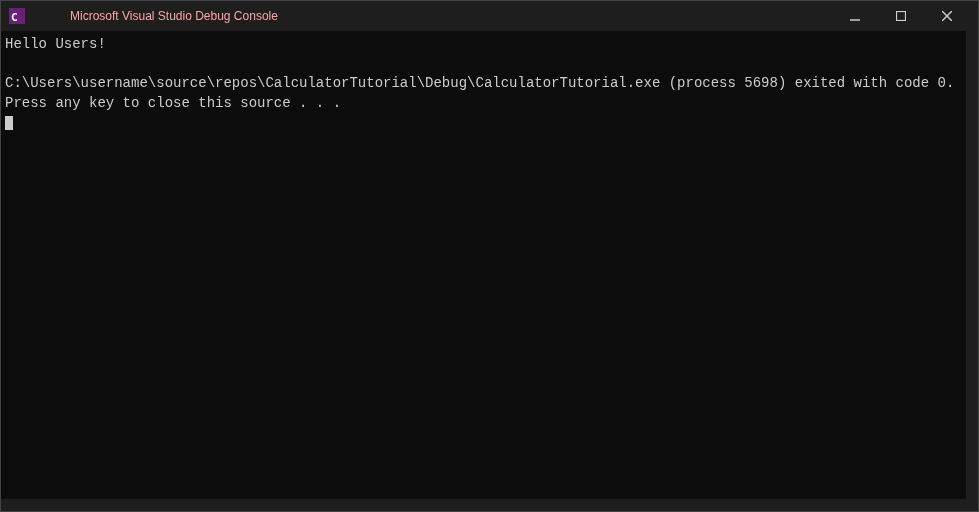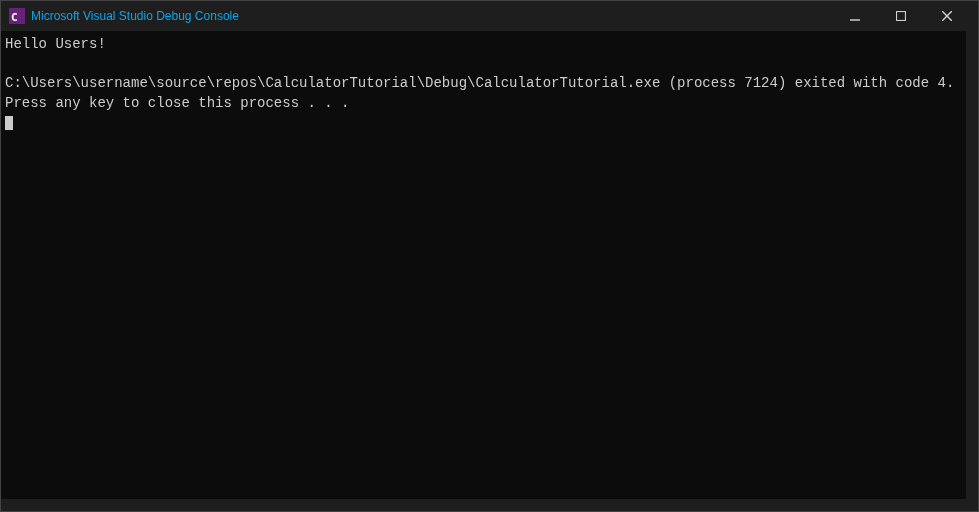--- a/index.html
+++ b/index.html
@@ -42,23 +42,24 @@
       justify-content: center;
       flex-shrink: 0;
     }
 
     .titlebar-icon svg {
       width: 16px;
       height: 16px;
     }
 
     .titlebar-title {
-      color: #0ea5e9;
+      color: #fca5a5;
       font-size: 12px;
       flex: 1;
+      margin-left: 39px;
     }
 
     .titlebar-controls {
       display: flex;
       align-items: center;
       height: 100%;
     }
 
     .titlebar-btn {
       width: 46px;
@@ -156,20 +157,20 @@
           <line x1="0" y1="0" x2="10" y2="10" stroke="#cccccc" stroke-width="1.5"></line>
           <line x1="10" y1="0" x2="0" y2="10" stroke="#cccccc" stroke-width="1.5"></line>
         </svg>
       </div>
     </div>
   </div>
 
   <div class="console-area">
     <div class="console-text"><span>Hello Users!</span>
 <span></span>
-<span>C:\Users\username\source\repos\CalculatorTutorial\Debug\CalculatorTutorial.exe (process 7124) exited with code 4.</span>
-<span>Press any key to close this process . . .</span>
+<span>C:\Users\username\source\repos\CalculatorTutorial\Debug\CalculatorTutorial.exe (process 5698) exited with code 0.</span>
+<span>Press any key to close this source . . .</span>
 <span class="cursor"></span></div>
     <div class="scrollbar-v"></div>
     <div class="scrollbar-h"></div>
     <div class="scrollbar-corner"></div>
   </div>
 </div>
 
 </body></html>

